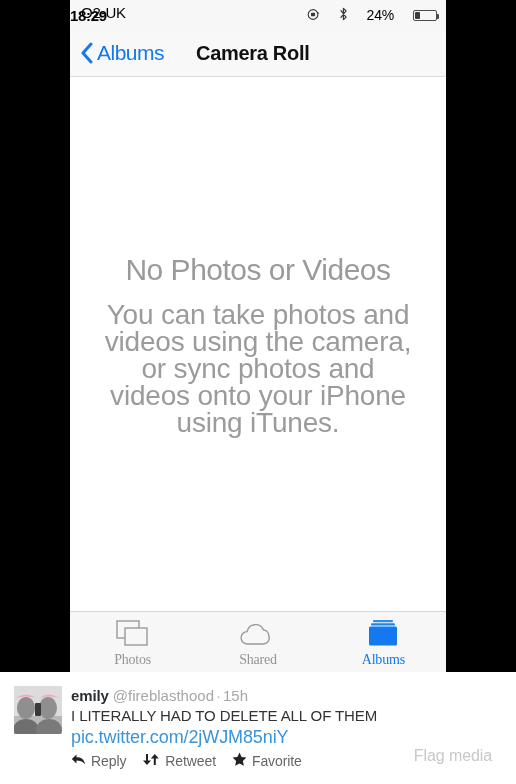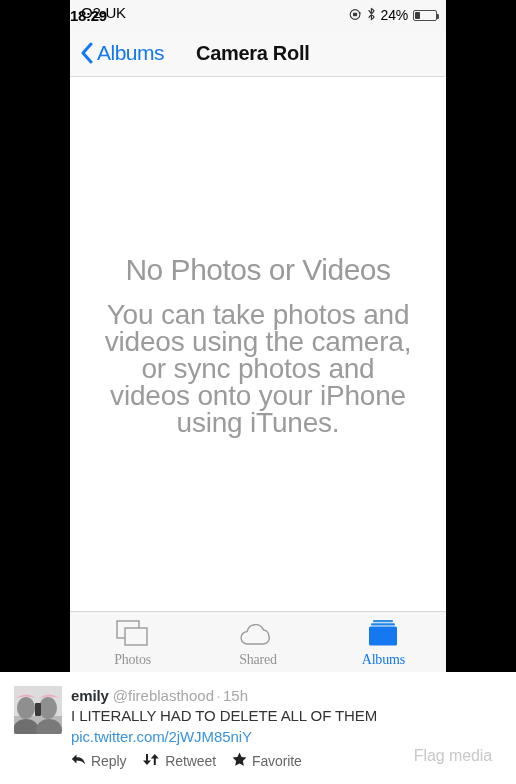--- a/index.html
+++ b/index.html
@@ -79,21 +79,21 @@
     text-align: left;
     font-size: 15px;
     font-weight: bold;
     letter-spacing: -0.3px;
   }
   .status-right {
     position: absolute;
     right: 9px;
     display: flex;
     align-items: center;
-    gap: 5px;
+    gap: 19px;
   }
   .batt-pct {
     font-size: 14px;
     letter-spacing: -0.2px;
   }
   .battery {
     position: relative;
     width: 24px;
     height: 11px;
     border: 1px solid #4a4a4a;
@@ -270,21 +270,21 @@
   .tweet-text {
     font-size: 15px;
     line-height: 20px;
     color: #333333;
     margin-top: 1px;
     letter-spacing: -0.1px;
     white-space: nowrap;
   }
   .tweet-link {
     display: inline-block;
-    font-size: 15px;
+    font-size: 18px;
     line-height: 20px;
     color: #3b94d9;
     margin-top: 1px;
     letter-spacing: -0.1px;
     cursor: pointer;
   }
   .tweet-actions {
     display: flex;
     align-items: center;
     margin-top: 5px;

